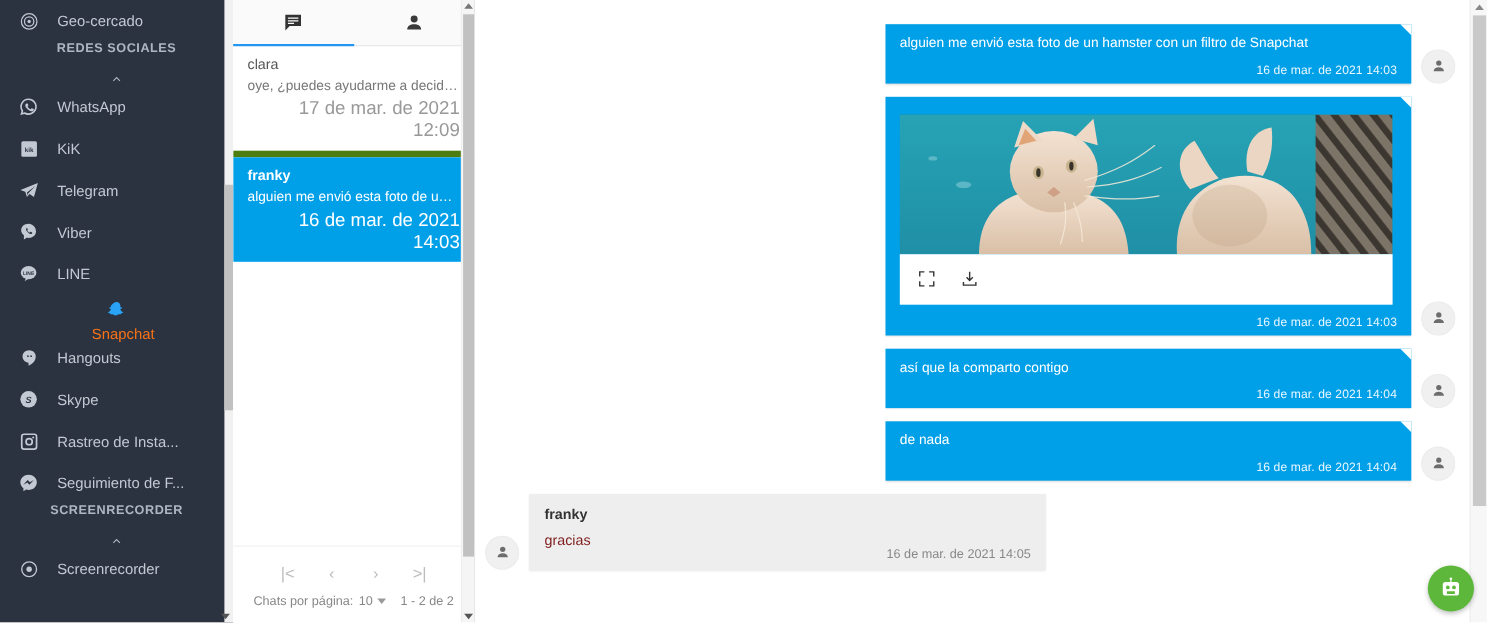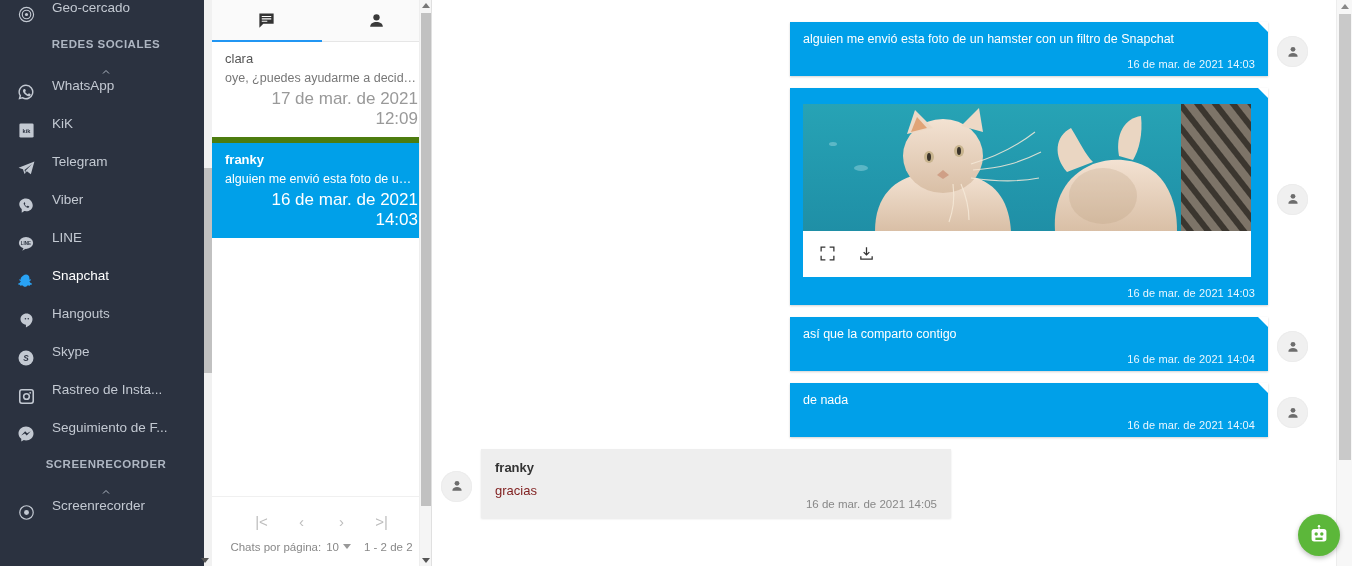--- a/index.html
+++ b/index.html
@@ -15,33 +15,33 @@
   
   .sidebar {
     width:212px; height:566px;
     background:#2b3240;
     position:relative;
     flex:0 0 212px;
     overflow:hidden;
   }
   .side-item {
     height:38px;
-    display:flex; 
+    display:flex; align-items:center;
     padding-left:12px;
     color:#c3c9d2;
     font-size:13.5px;
     cursor:pointer;
   }
   .side-item .ic {
     width:28px; height:28px; flex:0 0 28px;
     display:flex; align-items:center; justify-content:center;
     margin-right:12px;
   }
   .side-item .lbl { white-space:nowrap; }
-  .side-item.active { color:#ffffff; }
+  .side-item.active { color:#f97316;flex-direction:column; }
   .side-item.active svg path, .side-item.active svg circle,
   .side-item.active svg rect, .side-item.active svg ellipse { fill:#29a3f5; }
   .side-group {
     height:40px;
     display:flex; align-items:center; justify-content:space-between;
     padding:0 18px 0 18px;
     color:#aeb6c2;
     font-size:11.5px; font-weight:bold; letter-spacing:.5px;
     cursor:pointer;
     flex-direction:column;
@@ -131,22 +131,22 @@
   }
   .sb-arrow { position:absolute; left:1px; width:10px; height:12px; }
 
   
   .msgarea {
     flex:1; height:566px; position:relative;
     background:#fff; overflow:hidden;
   }
   .msgs { padding:22px 0 0 0; }
   .msgrow {
-    display:flex; align-items:center;
-    margin-bottom:12px; padding-right:35px;
+    display:flex; align-items:flex-end;
+    margin-bottom:12px; padding-right:20px;
   }
   .msgrow.out { justify-content:flex-end; }
   .avatar {
     width:31px; height:31px; border-radius:50%;
     background:#f0f0f0; flex:0 0 31px;
     display:flex; align-items:center; justify-content:center;
     margin:6px 9px 0 9px;
     box-shadow:0 0 0 1px #ececec inset;
   }
   .bubble-out {

